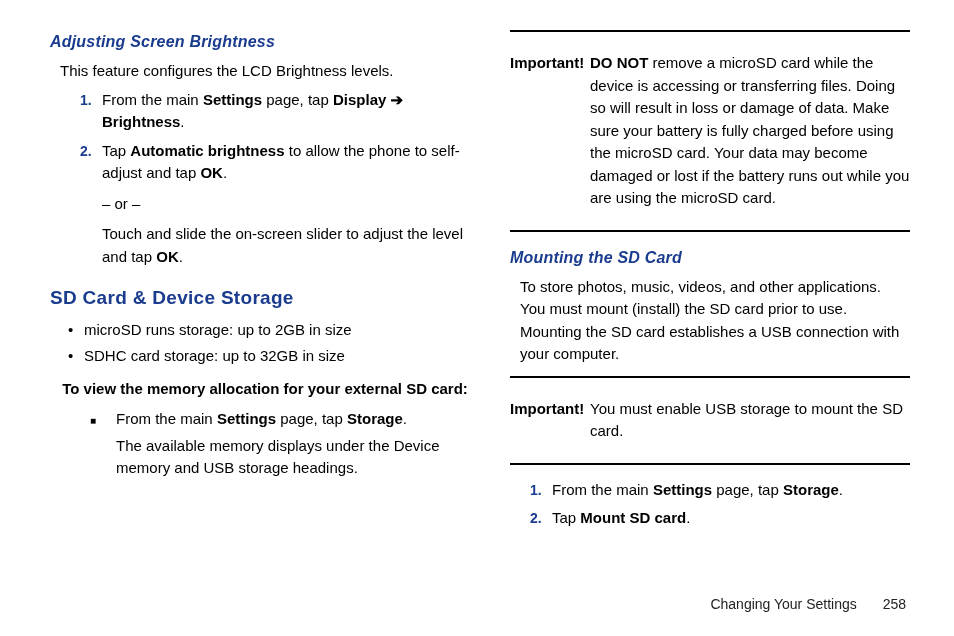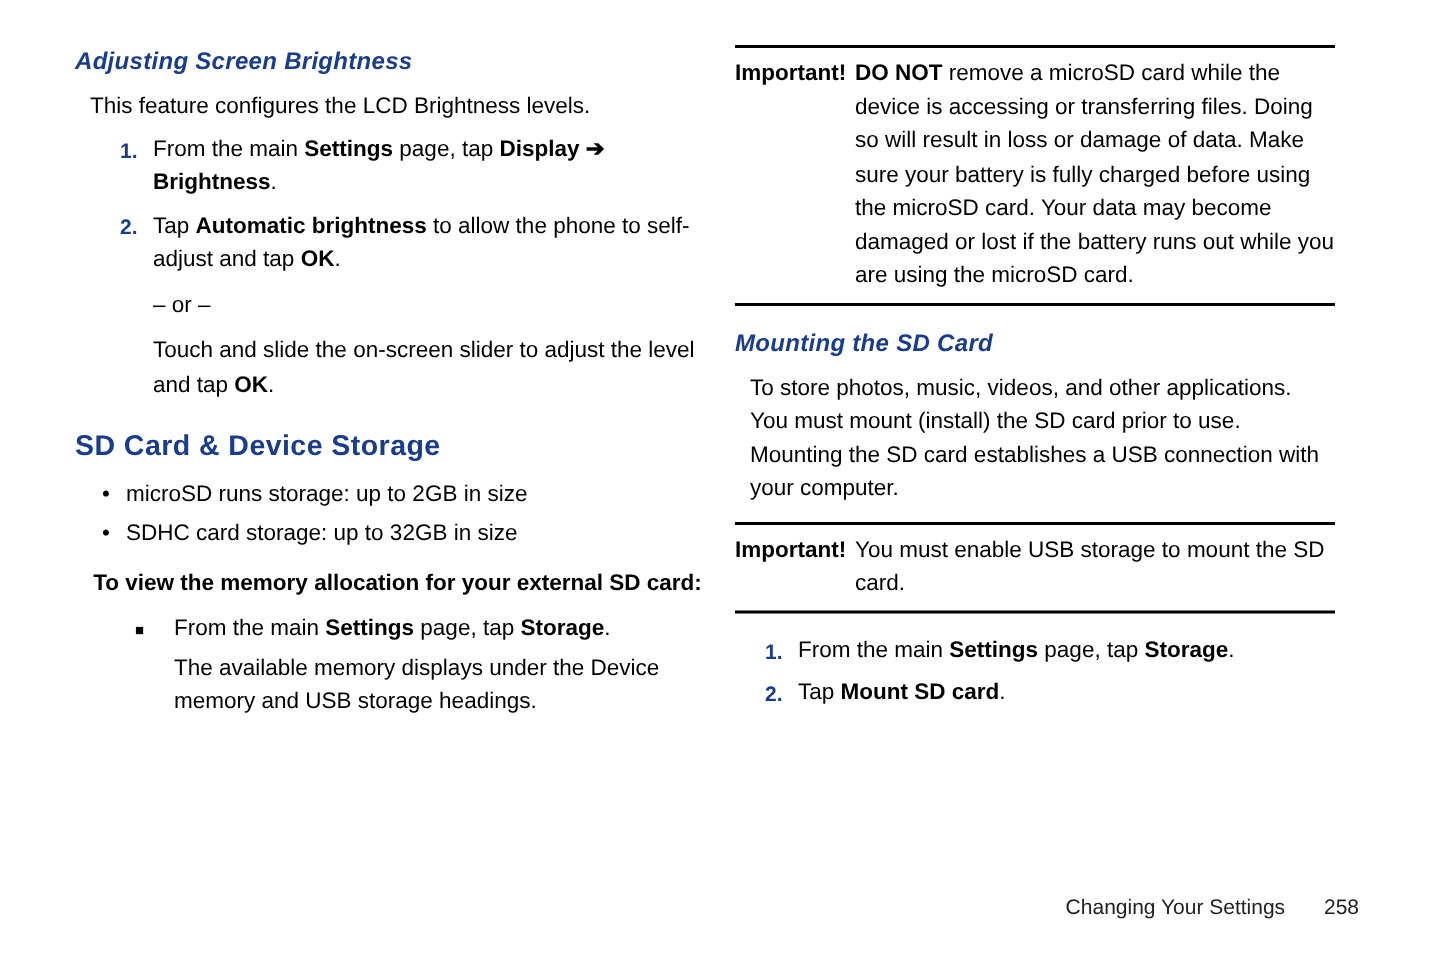--- a/index.html
+++ b/index.html
@@ -1,20 +1,20 @@
 <!DOCTYPE html>
 <html><head>
 <meta charset="utf-8">
 <style>
   * { box-sizing: border-box; margin: 0; padding: 0; }
   html, body { width: 954px; height: 636px; background: #fff; font-family: Arial, Helvetica, sans-serif; color: #000; }
   .page {
     display: flex;
     padding: 30px 40px 20px 50px;
-    gap: 20px;
+    gap: 40px;
     height: 596px;
   }
   .col { flex: 1; font-size: 15px; line-height: 1.5; }
   .col-left { flex: 0 0 420px; }
   .col-right { flex: 0 0 400px; }
   .h3-blue-italic {
     color: #1a3c8f;
     font-style: italic;
     font-weight: bold;
     font-size: 16px;
@@ -46,21 +46,21 @@
   .ul-bullet { margin-left: 18px; margin-top: 4px; }
   .ul-item { display: flex; margin-bottom: 4px; }
   .ul-item .dot { min-width: 16px; }
   .bold-line { font-weight: bold; margin: 10px 0 8px 10px; text-align: center; }
   .square-list { margin-left: 40px; }
   .square-item { display: flex; margin-bottom: 6px; }
   .square-item .sq { min-width: 26px; font-size: 10px; padding-top: 5px; }
   .important-block {
     border-top: 2px solid #000;
     border-bottom: 2px solid #000;
-    padding: 6px 0;
+    padding: 20px 0;
     margin: 0 0 14px 0;
     display: flex;
   }
   .important-label { font-weight: bold; min-width: 80px; }
   .important-content { flex: 1; }
   .footer {
     position: absolute;
     bottom: 24px;
     right: 48px;
     font-size: 14px;

